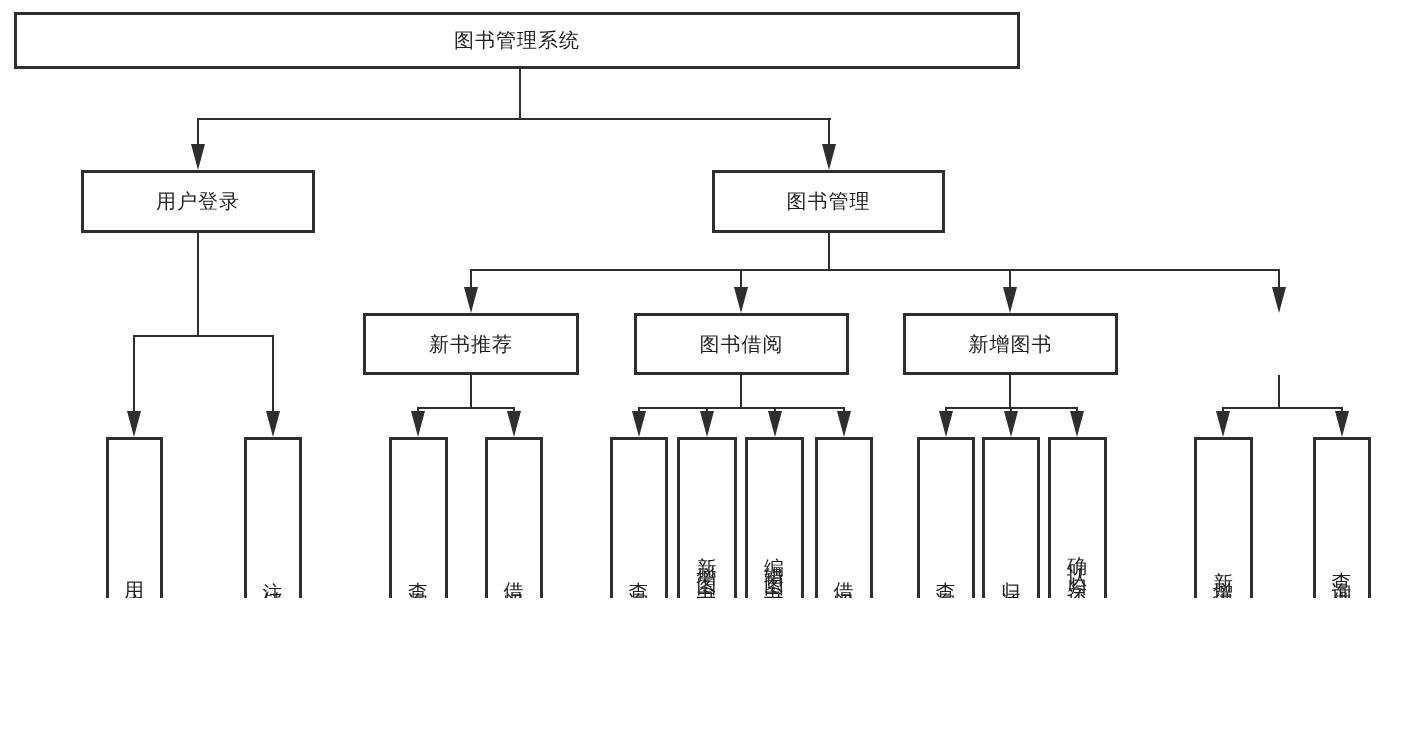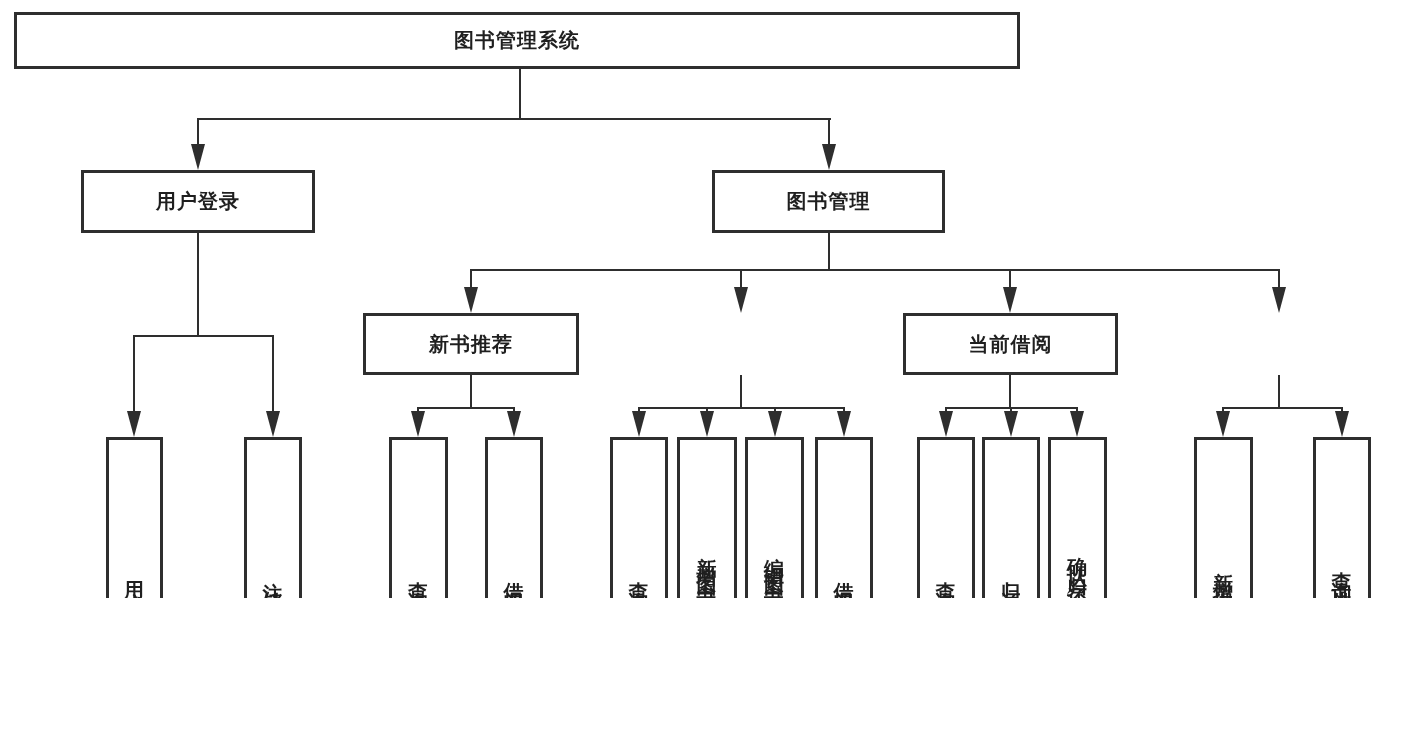--- a/index.html
+++ b/index.html
@@ -12,21 +12,20 @@
   }
   * { margin: 0; padding: 0; box-sizing: border-box; }
   html, body { background: var(--bg); }
   body { font-family: "Liberation Sans", "DejaVu Sans", sans-serif; }
   #stage {
     position: relative;
     width: 1405px;
     height: 598px;
     background: var(--bg);
     overflow: hidden;
-    font-weight: bold;
   }
   .box {
     position: absolute;
     background: var(--box-bg);
     border: 3px solid var(--border);
     display: flex;
     align-items: center;
     justify-content: center;
     color: var(--text);
     font-size: 20px;
@@ -75,22 +74,25 @@
   <div class="box" style="left:81px;top:170px;width:234px;height:63px">
     <span class="lbl">用户登录</span>
   </div>
   <div class="box" style="left:363px;top:313px;width:216px;height:62px">
     <span class="lbl">新书推荐</span>
   </div>
 
   <div class="box" style="left:712px;top:170px;width:233px;height:63px">
     <span class="lbl">图书管理</span>
   </div>
+  <div class="box" style="left:634px;top:313px;width:215px;height:62px">
+    <span class="lbl">图书借阅</span>
+  </div>
   <div class="box" style="left:903px;top:313px;width:215px;height:62px">
-    <span class="lbl">当前借阅</span>
+    <span class="lbl">新增图书</span>
   </div>
 
   <div class="box v" style="left:106px;top:437px;width:57px;height:298px">
     <span class="lbl">用户登录</span>
   </div>
   <div class="box v" style="left:244px;top:437px;width:58px;height:298px">
     <span class="lbl">注销登录</span>
   </div>
 
   <div class="box v" style="left:389px;top:437px;width:59px;height:298px">

